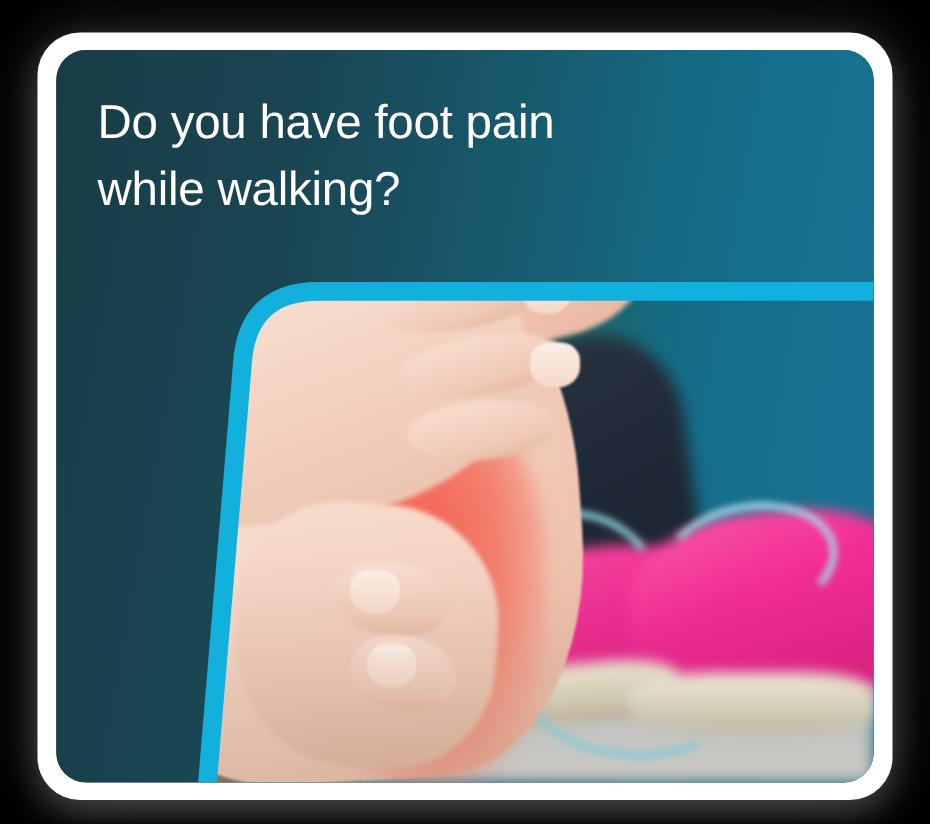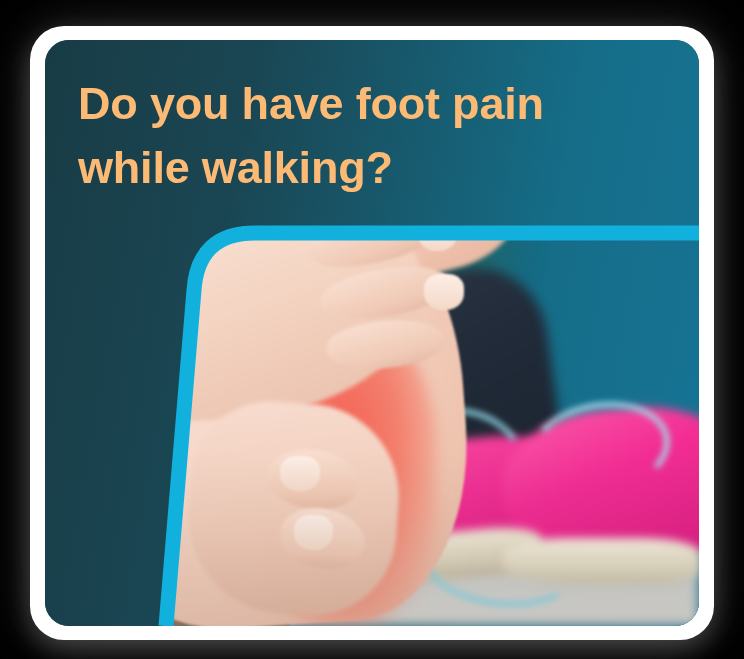--- a/index.html
+++ b/index.html
@@ -53,23 +53,23 @@
     width: 100%;
     height: 100%;
     background: linear-gradient(100deg, #183c46 0%, #1a4653 28%, #156d88 72%, #177496 100%);
   }
 
   .headline {
     position: absolute;
     left: 33px;
     top: 32px;
     width: 600px;
-    color: #fdba74;
-    font-size: 45px;
-    font-weight: bold;
+    color: #ffffff;
+    font-size: 38px;
+    font-weight: normal;
     line-height: 1.42;
     letter-spacing: -0.2px;
     white-space: pre-line;
   }
 
   
   .photo-clip {
     position: absolute;
     left: 0;
     top: 0;

